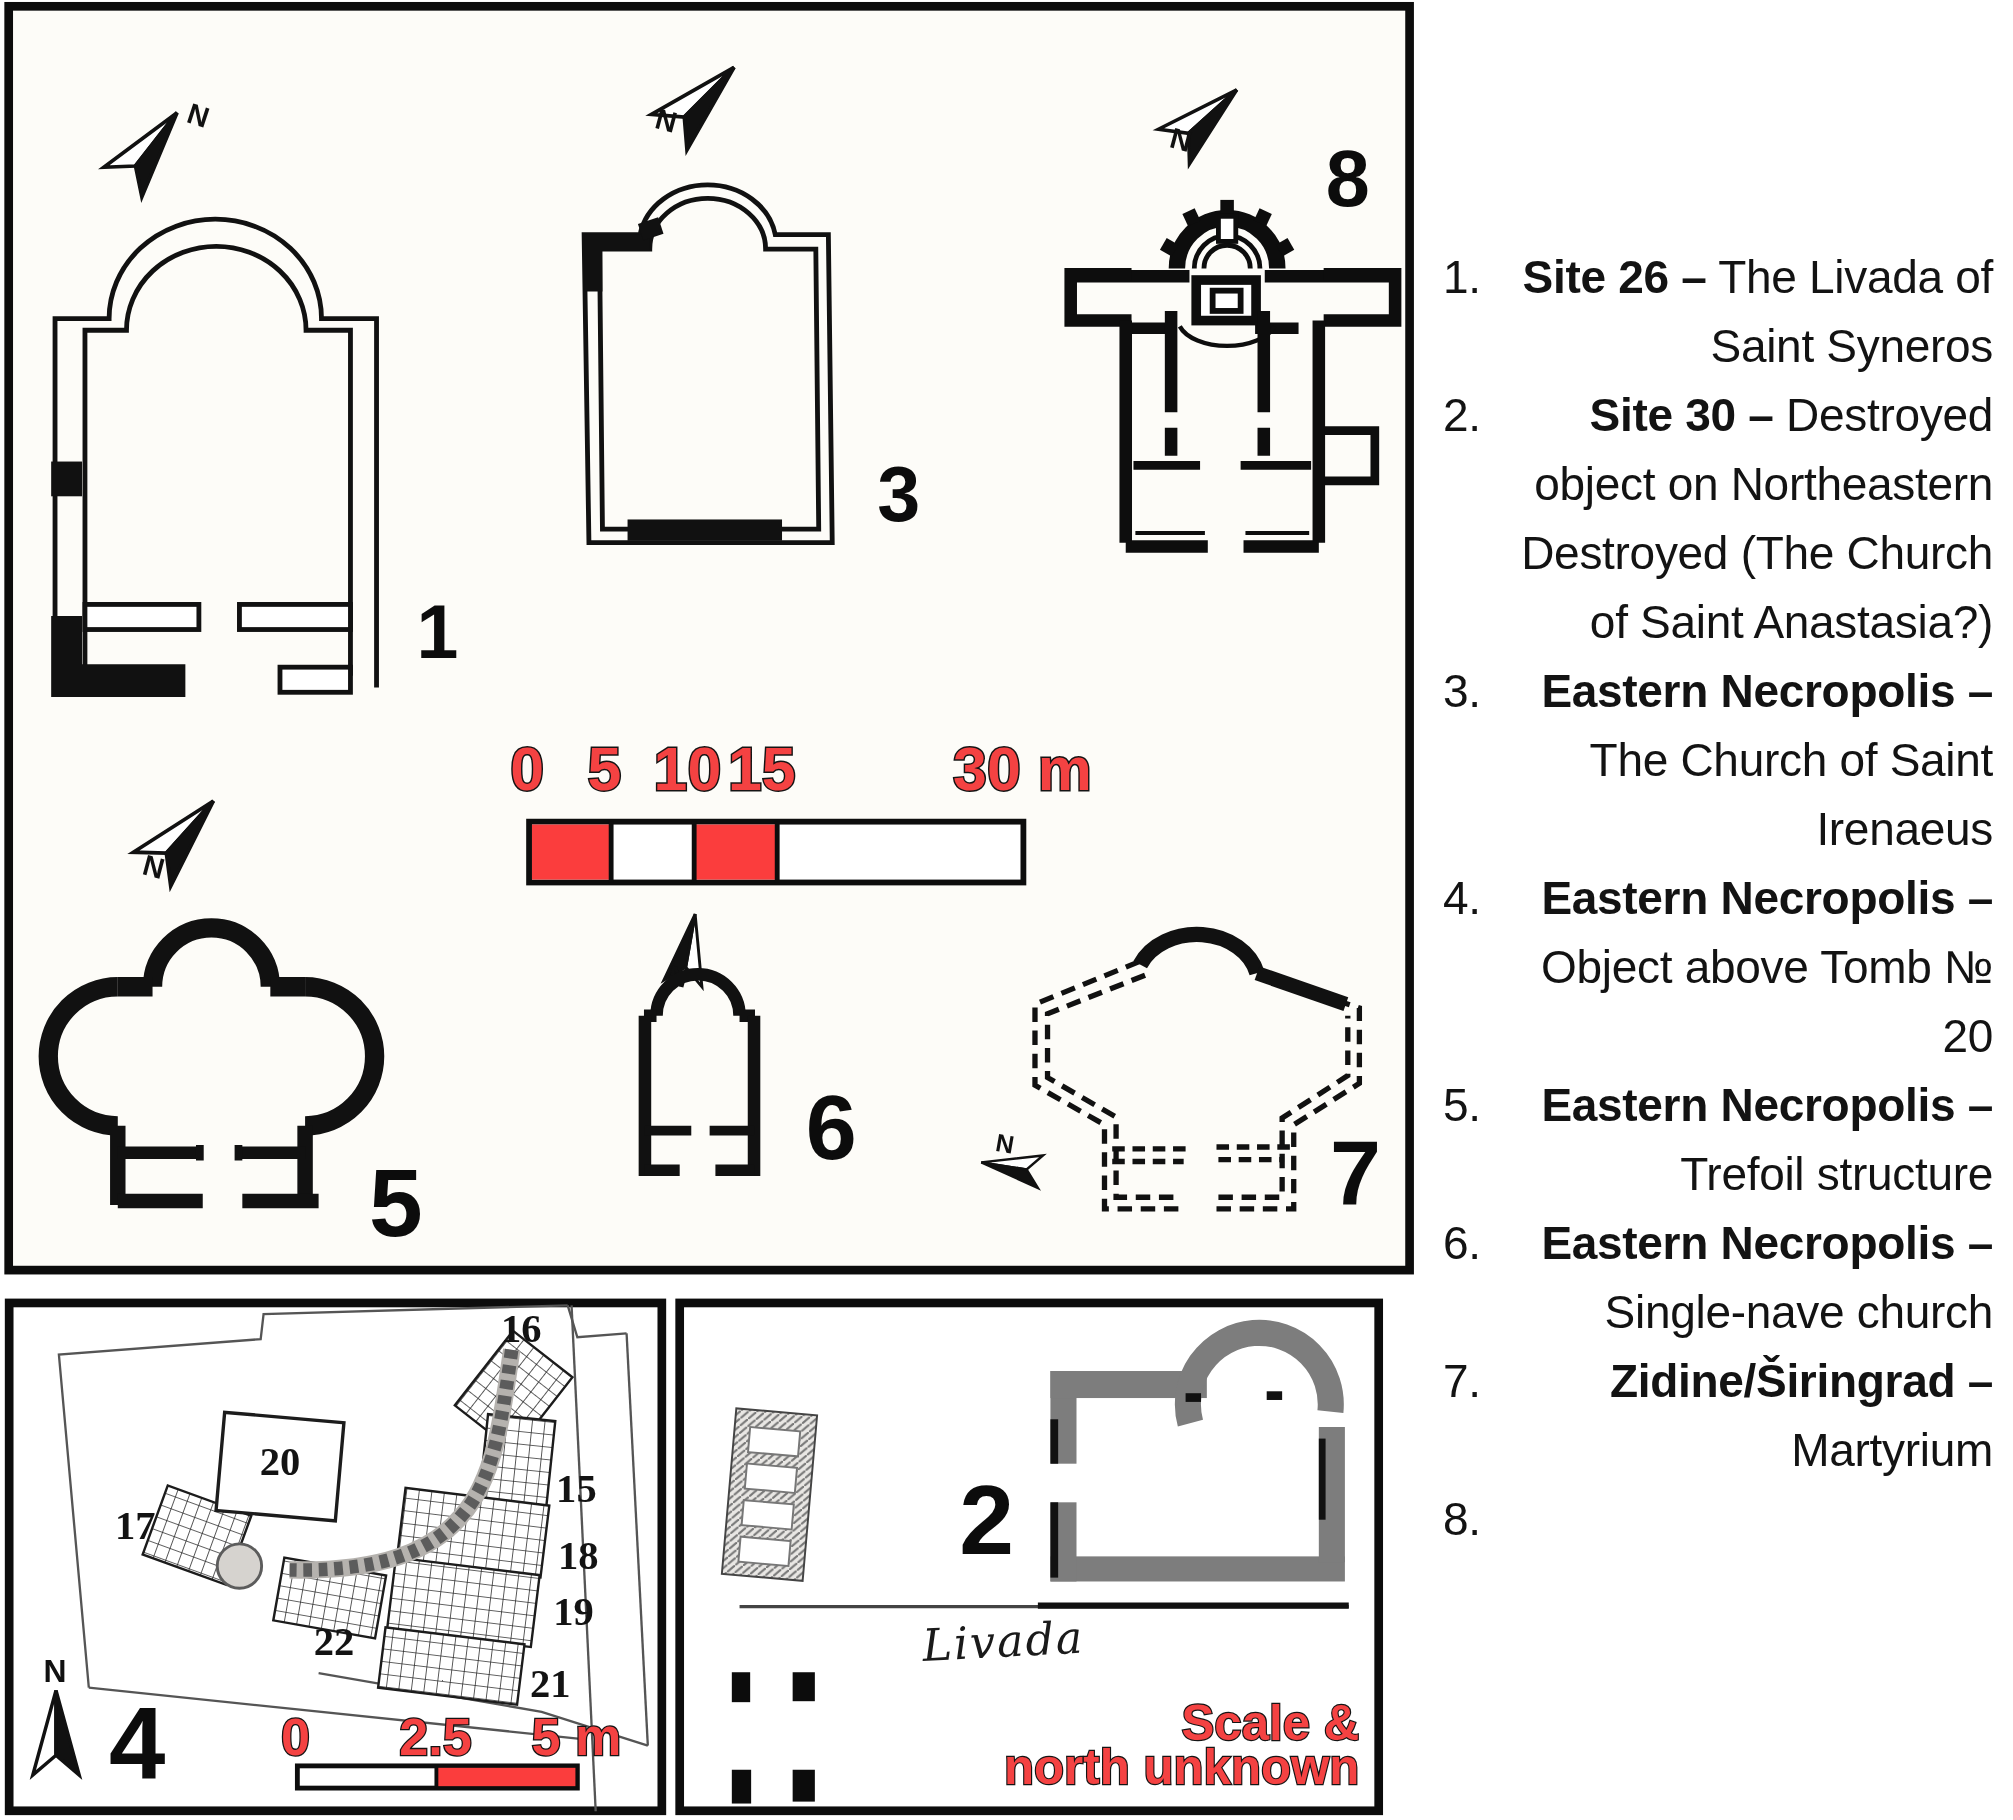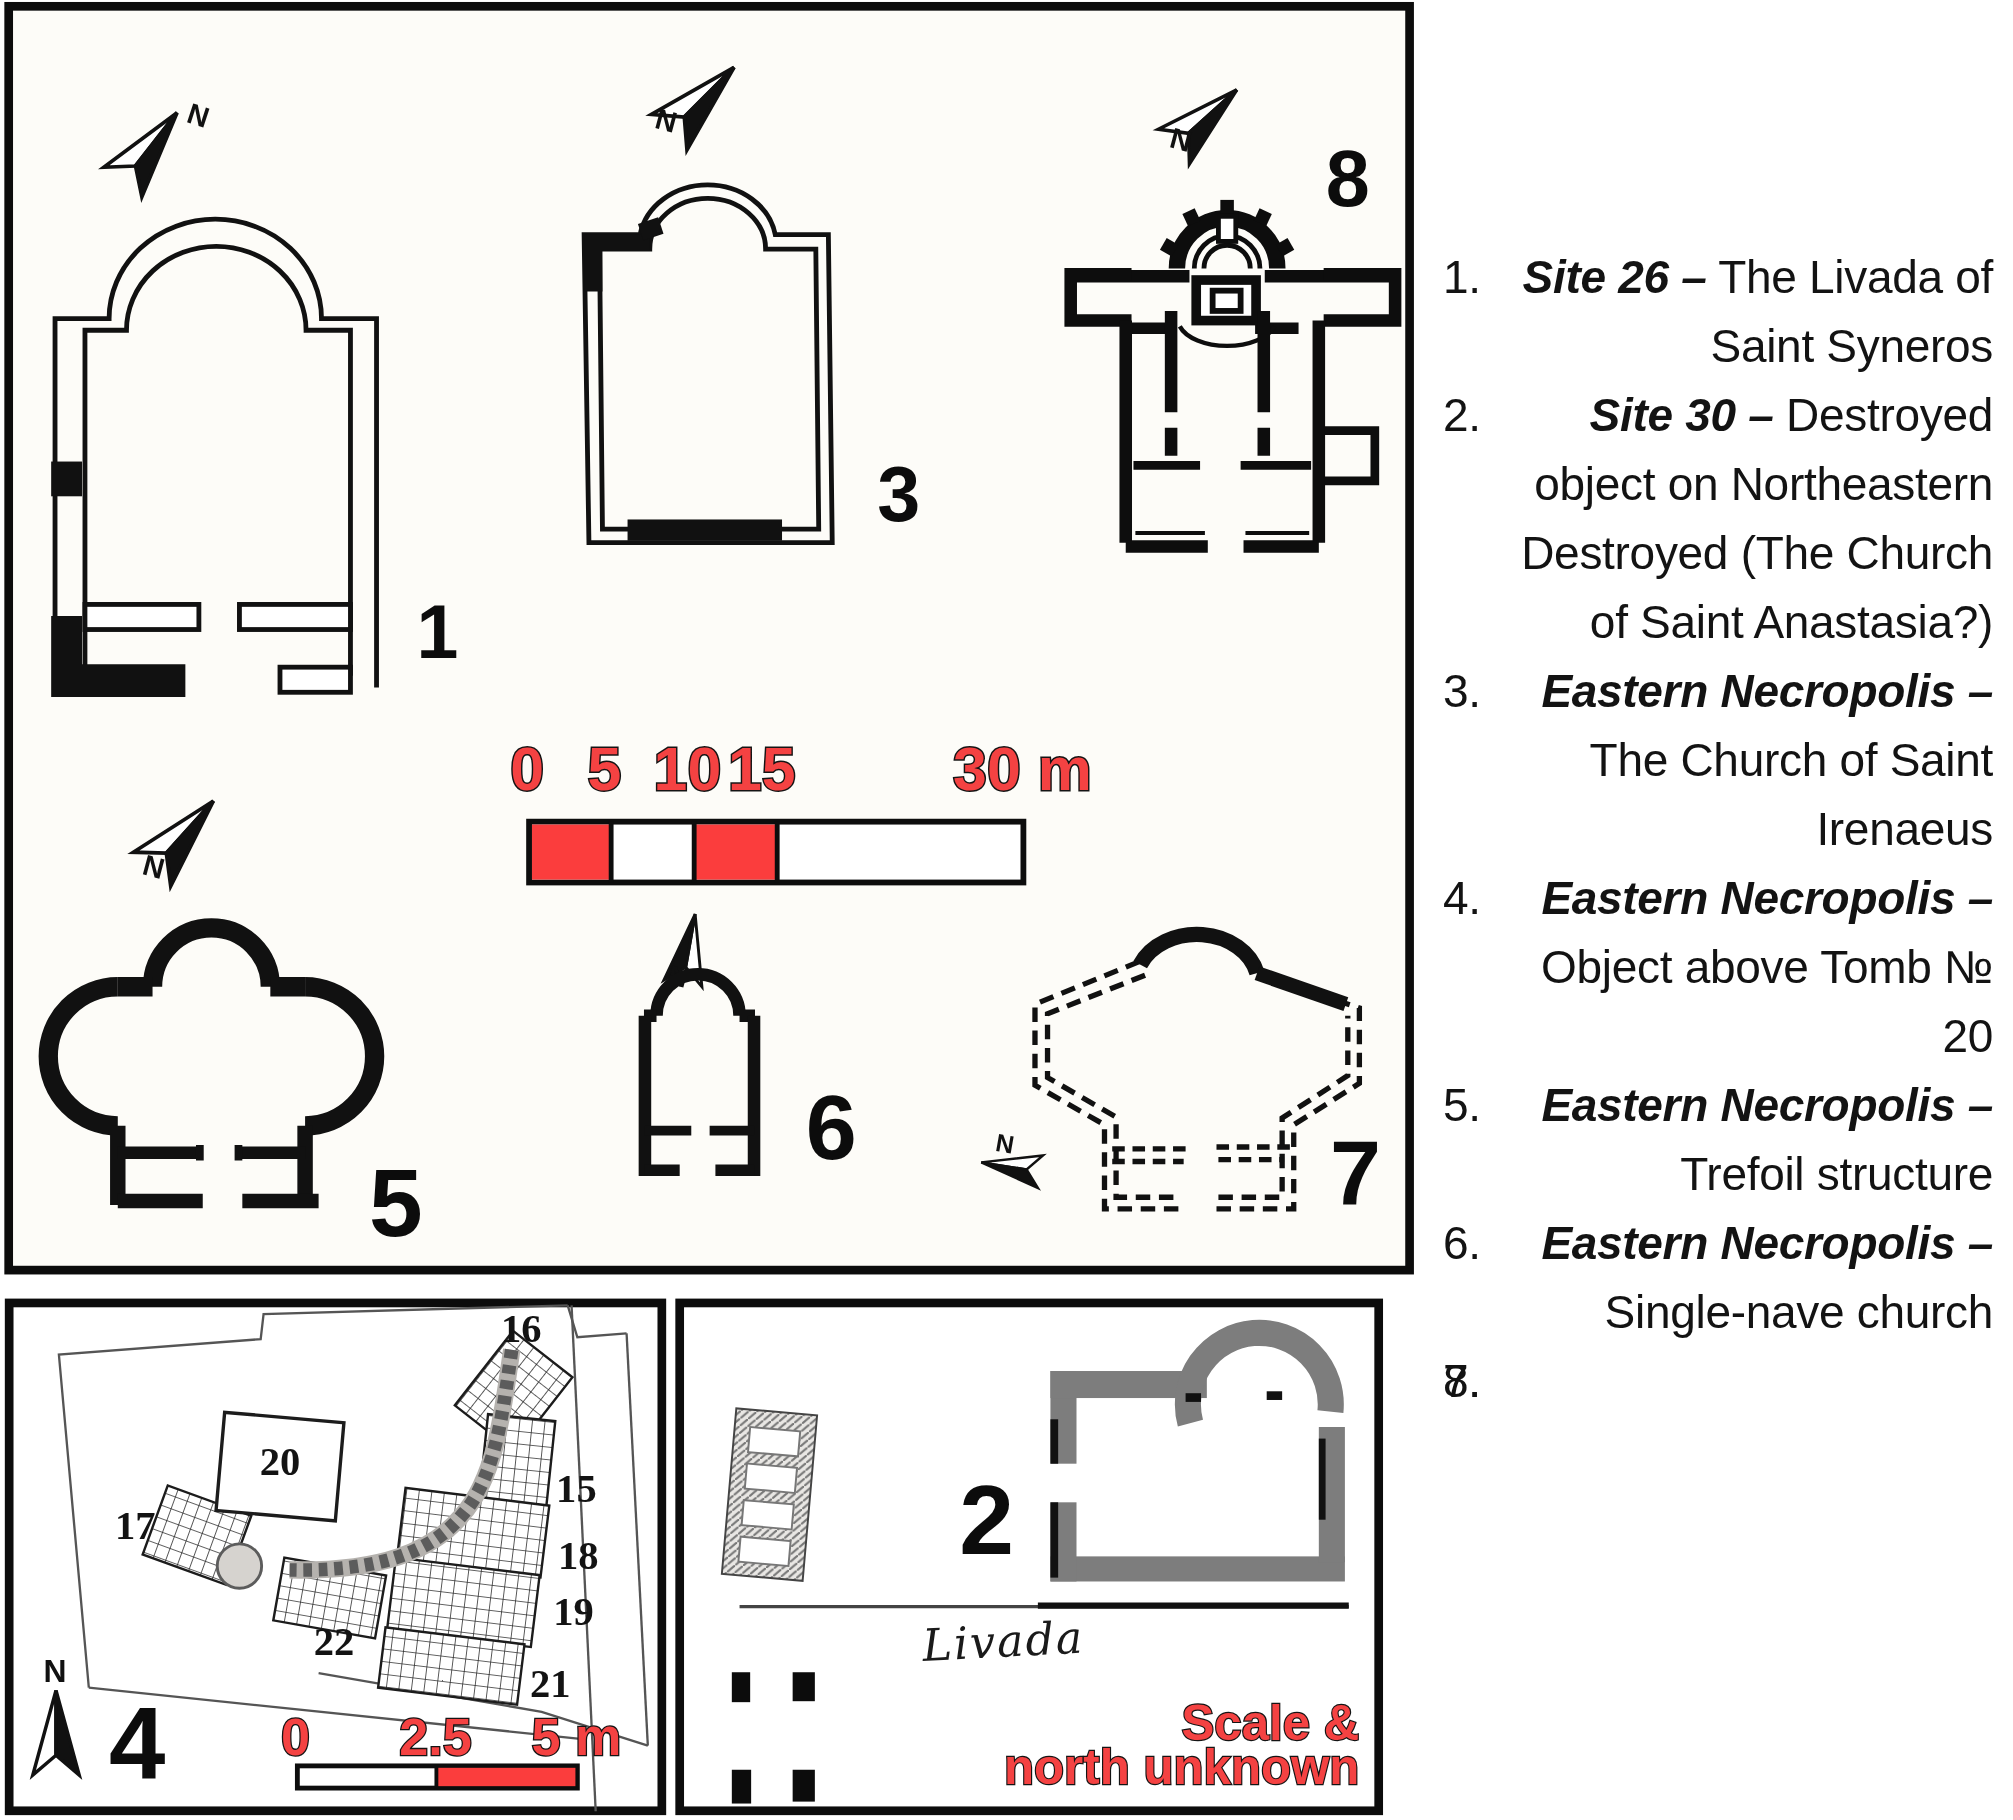--- a/index.html
+++ b/index.html
@@ -7,21 +7,21 @@
        font-family:"Liberation Sans",sans-serif;}
   #art{position:absolute;left:0;top:0;}
   svg text{font-family:"Liberation Sans",sans-serif;}
   svg text.serif{font-family:"Liberation Serif",serif;font-weight:bold;}
   svg text.hand{font-family:"DejaVu Serif",serif;font-style:italic;}
   .legend{position:absolute;left:1439px;top:243px;width:554px;color:#131313;}
   .leg-item{position:relative;text-align:right;font-size:46px;line-height:69px;
             padding-left:54px;letter-spacing:-0.3px;}
   .leg-num{position:absolute;left:3.9px;top:0;}
   .leg-rest{white-space:pre-line;}
-  .leg-item b{font-weight:700;font-style:italic;}
+  .leg-item b{font-weight:700;}
 </style>
 </head>
 <body>
 
 <svg id="art" width="2013" height="1820" viewBox="0 0 2085 1885">
   <defs>
     <pattern id="gridpat" width="13" height="13" patternUnits="userSpaceOnUse">
       <rect width="13" height="13" fill="#ffffff"></rect>
       <path d="M13 0 H0 V13" stroke="#2a2a2a" stroke-width="1.6" fill="none"></path>
     </pattern>
@@ -248,18 +248,20 @@
     <span><b>Eastern Necropolis –</b><span class="leg-rest">
 Trefoil structure</span></span>
   </div>
   <div class="leg-item">
     <span class="leg-num">6.</span>
     <span><b>Eastern Necropolis –</b><span class="leg-rest">
 Single-nave church</span></span>
   </div>
   <div class="leg-item">
     <span class="leg-num">7.</span>
+    <span><b>Zidine/Širingrad –</b><span class="leg-rest">
+Martyrium</span></span>
   </div>
   <div class="leg-item">
     <span class="leg-num">8.</span>
   </div>
 </div>
 
 
 </body></html>

